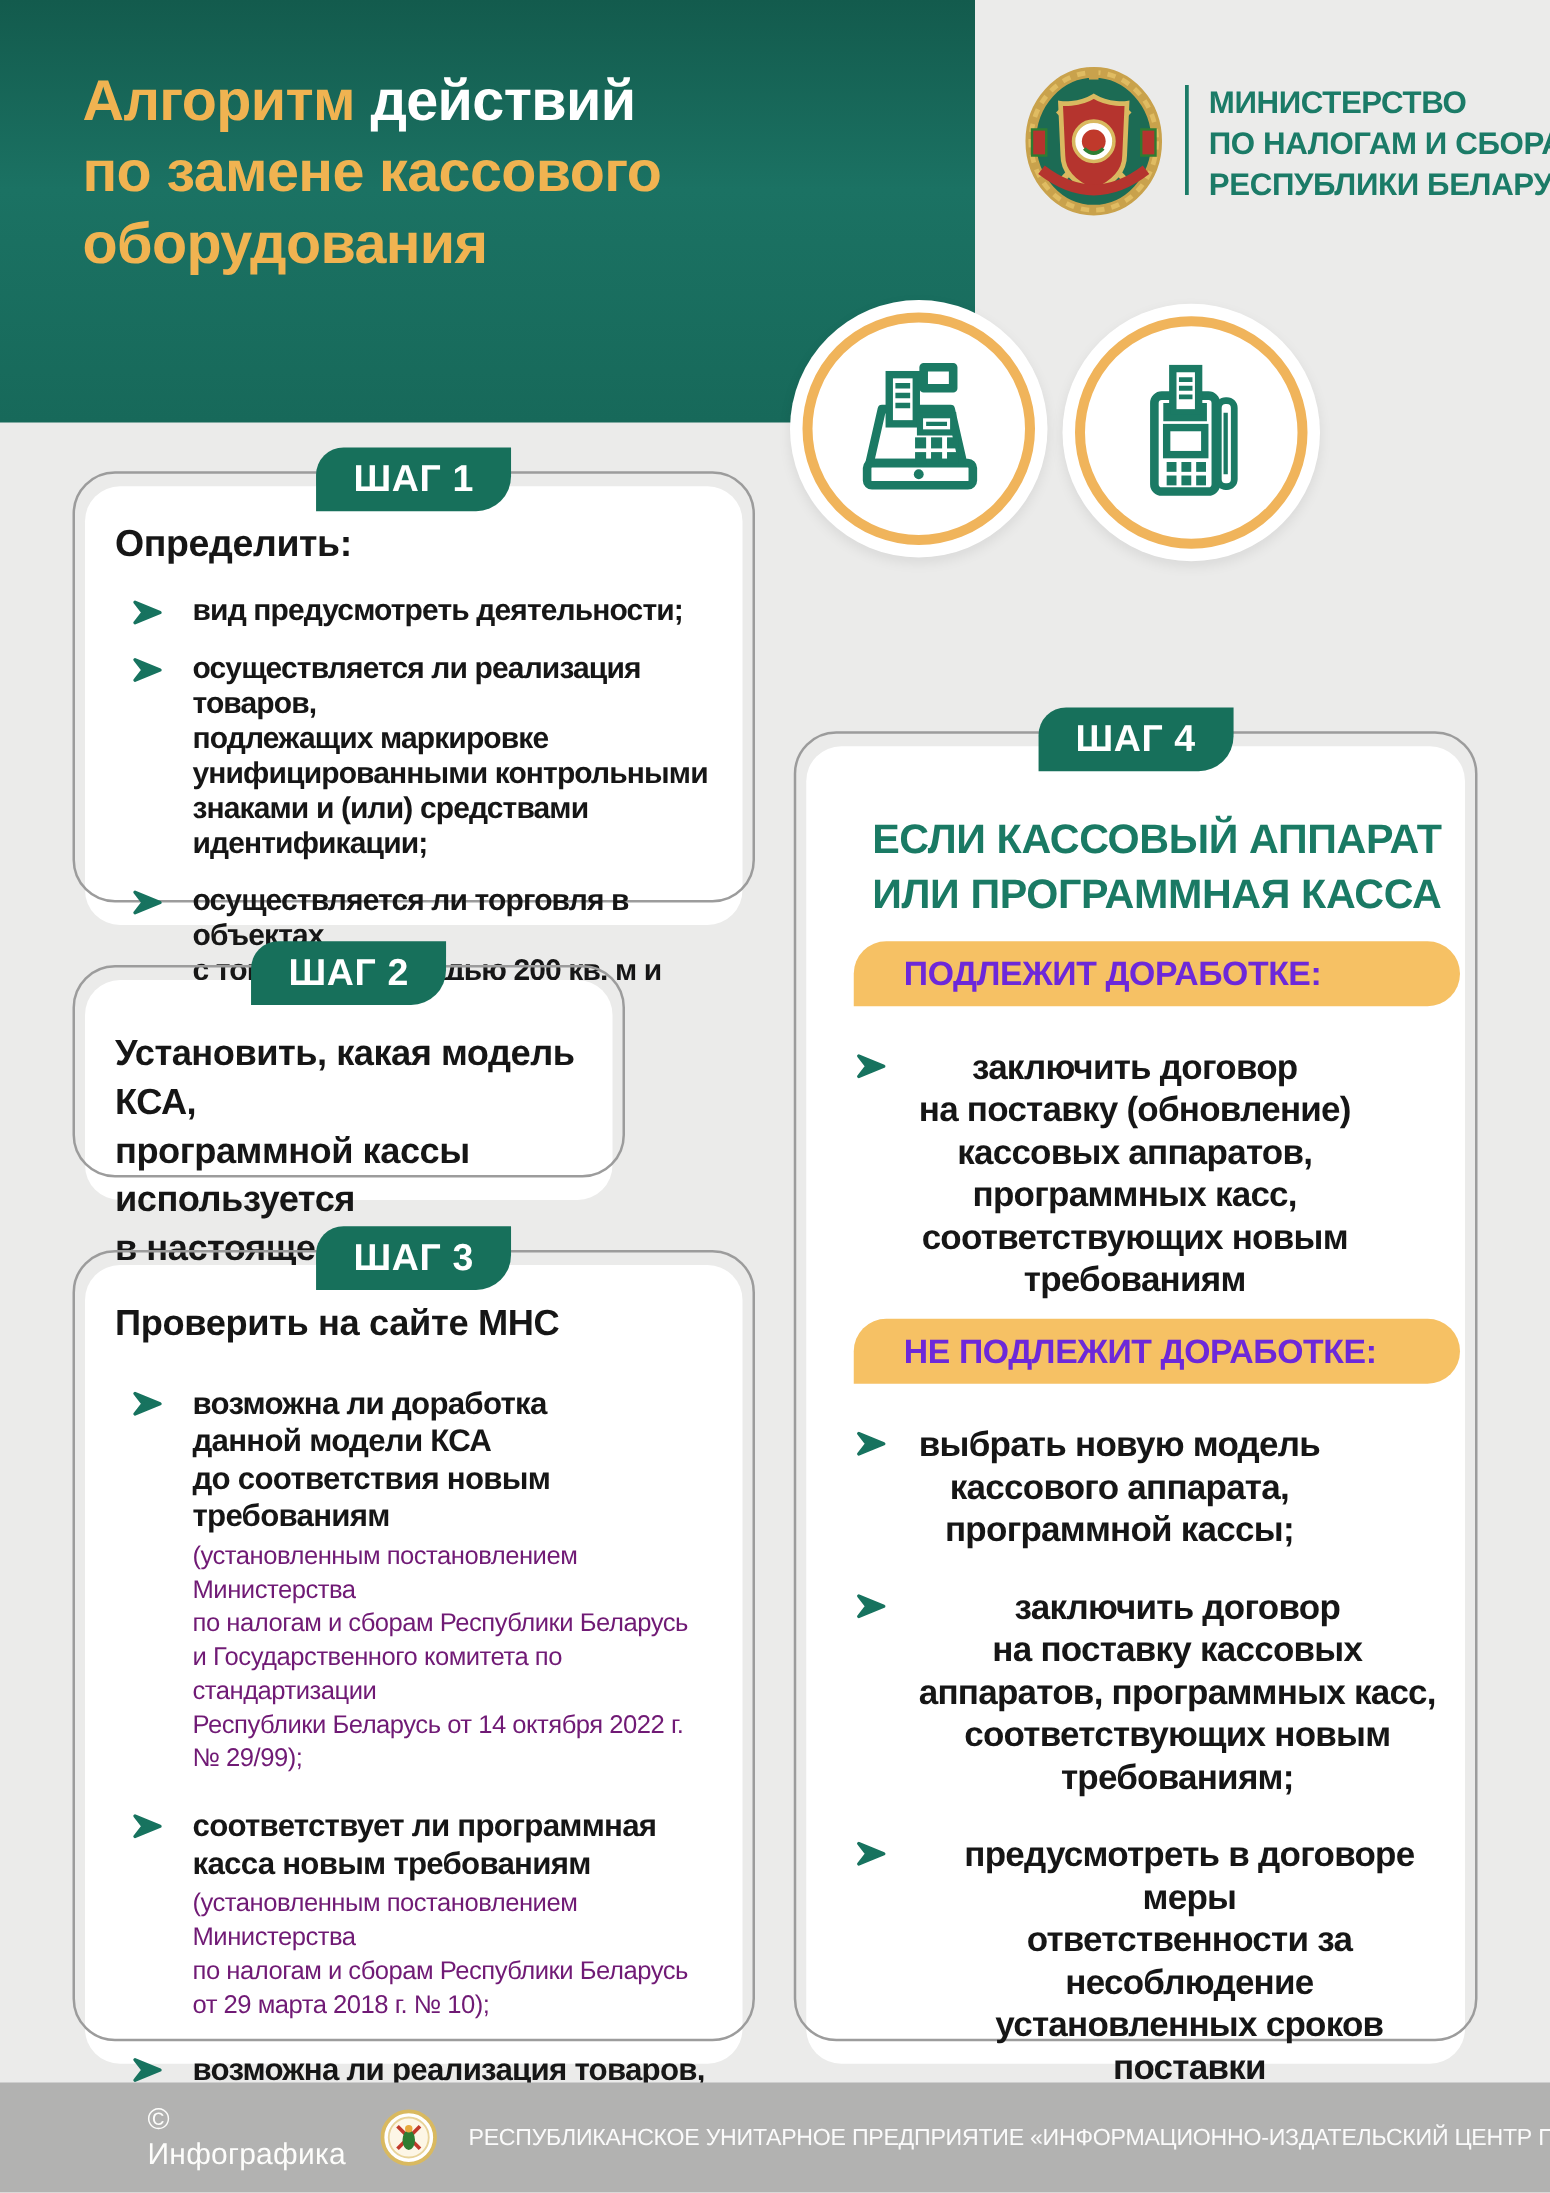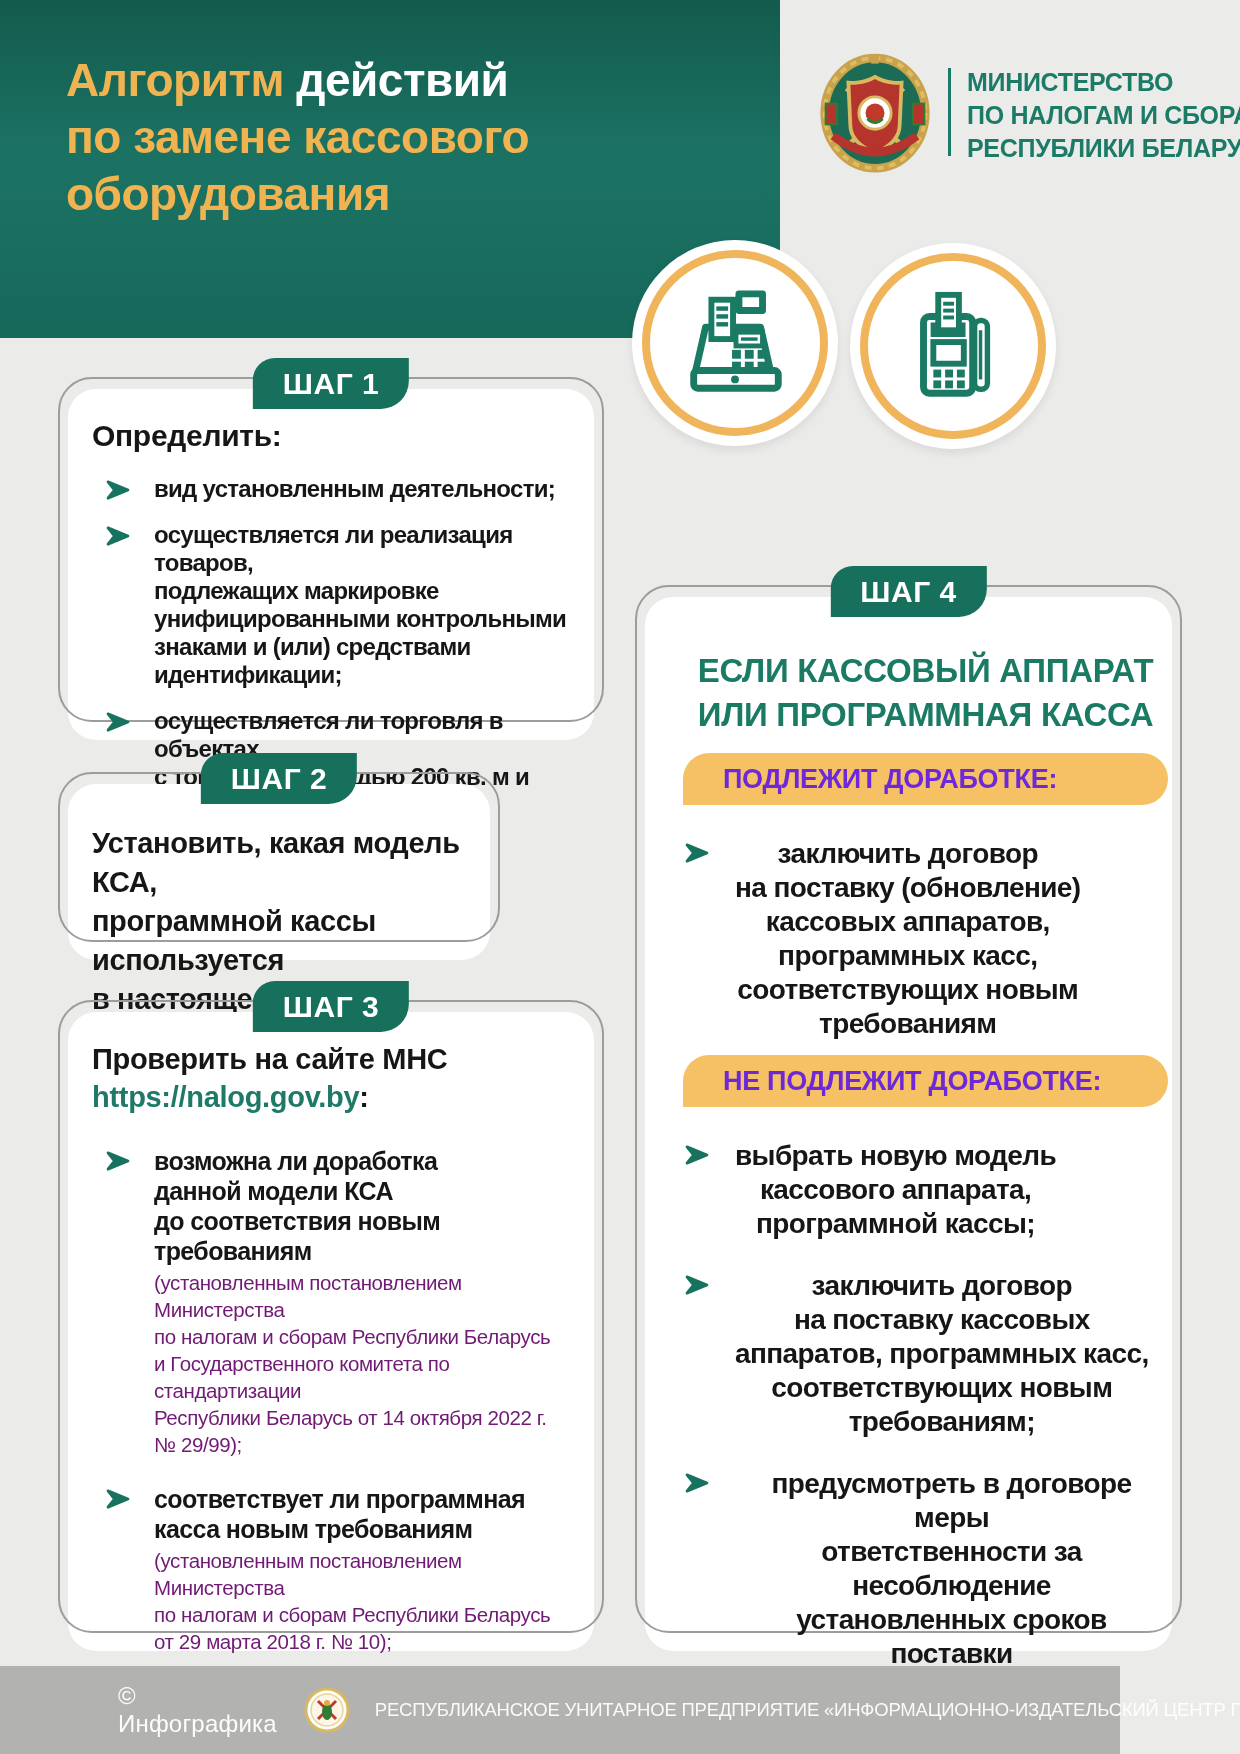--- a/index.html
+++ b/index.html
@@ -64,21 +64,21 @@
     display:flex;align-items:center;padding-left:40px;box-sizing:border-box;
     font-size:27px;font-weight:bold;letter-spacing:-0.3px;color:#6d28d9;}
   .banner-1{margin-top:16px;}
   .banner-2{margin-top:14px;}
   .s4-list{margin-top:32px;}
   .bullet4{display:flex;align-items:flex-start;margin-top:28px;}
   .bullet4:first-child{margin-top:0;}
   .bullet4 .arr{margin:6px 26px 0 2px;}
   .bullet4 .btext{font-size:28px;line-height:34px;letter-spacing:-0.6px;text-align:center;}
   
-  .footer{position:absolute;left:0;bottom:0;width:1120px;height:88px;background:#B2B2B1;
+  .footer{position:absolute;left:0;bottom:0;width:1240px;height:88px;background:#B2B2B1;
     display:flex;align-items:center;}
   .footer-copy{margin-left:118px;font-size:24px;color:#FDFDFB;letter-spacing:0.2px;}
   .footer-emblem{width:48px;height:48px;margin-left:26px;flex:none;}
   .footer-pub{margin-left:24px;font-size:18.5px;color:rgba(255,255,255,0.94);
     letter-spacing:-0.2px;white-space:nowrap;}
 </style>
 </head>
 <body>
 
 <div class="poster">
@@ -171,21 +171,21 @@
     <div class="frame"></div>
     <div class="badge">ШАГ 1</div>
     <div class="card-content">
       <div class="card-heading" style="margin-top:42px;">Определить:</div>
       <div class="bullet" style="margin-top:22px;">
         <span class="arr">
             <svg viewBox="0 0 26 22">
               <path d="M2,2 L24,11 L2,20 L9,11 Z" fill="#17735F" stroke="#17735F" stroke-width="3" stroke-linejoin="round"></path>
             </svg>
           </span>
-        <div class="btext ml">вид установленным деятельности;</div>
+        <div class="btext ml">вид предусмотреть деятельности;</div>
       </div>
       <div class="bullet" style="margin-top:18px;">
         <span class="arr">
             <svg viewBox="0 0 26 22">
               <path d="M2,2 L24,11 L2,20 L9,11 Z" fill="#17735F" stroke="#17735F" stroke-width="3" stroke-linejoin="round"></path>
             </svg>
           </span>
         <div class="btext ml">осуществляется ли реализация товаров,
 подлежащих маркировке
 унифицированными контрольными
@@ -214,21 +214,20 @@
     </div>
   </div>
 
   <div class="card" id="card-step3">
     <div class="panel"></div>
     <div class="frame"></div>
     <div class="badge">ШАГ 3</div>
     <div class="card-content">
       <div class="card-heading" style="margin-top:40px;">
         <div>Проверить на сайте МНС</div>
-        <div><a class="link" style="text-decoration:none;">https://nalog.gov.by</a><span>:</span></div>
       </div>
       <div class="bullet" style="margin-top:30px;">
         <span class="arr">
             <svg viewBox="0 0 26 22">
               <path d="M2,2 L24,11 L2,20 L9,11 Z" fill="#17735F" stroke="#17735F" stroke-width="3" stroke-linejoin="round"></path>
             </svg>
           </span>
         <div>
           <div class="btext ml">возможна ли доработка
 данной модели КСА

